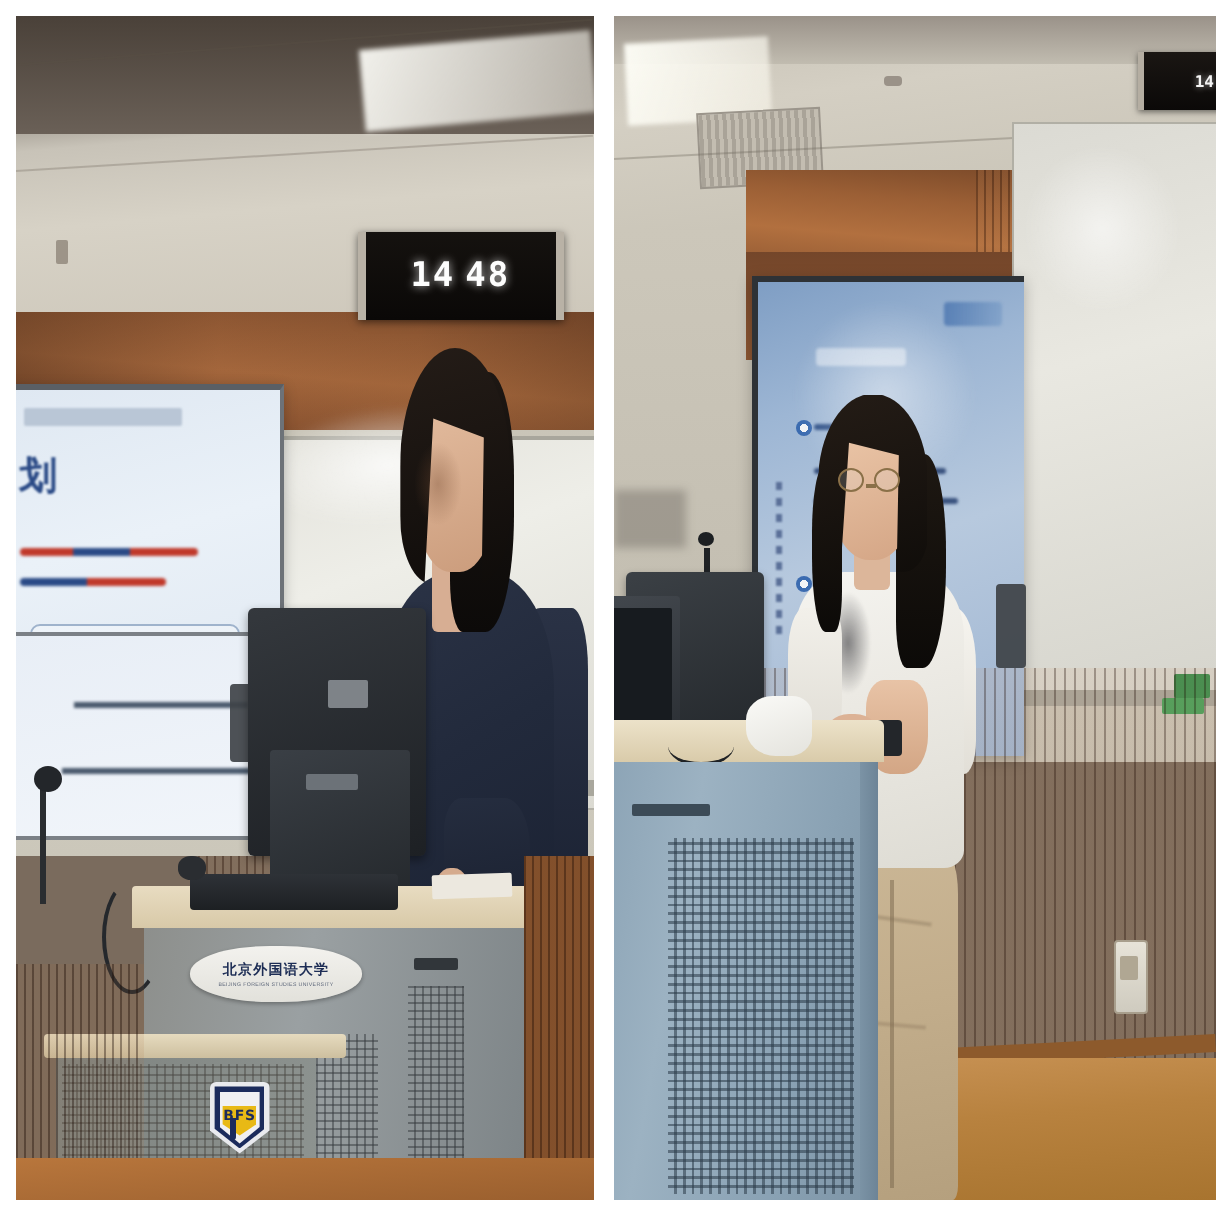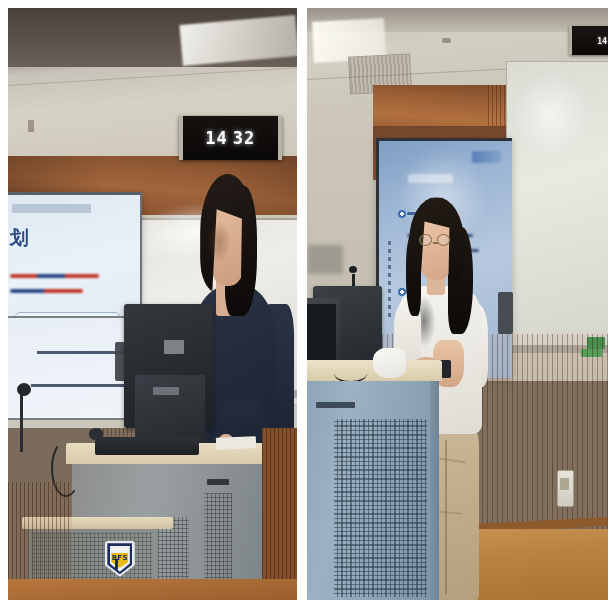--- a/index.html
+++ b/index.html
@@ -321,21 +321,21 @@
     <div class="layer L-vent"></div>
 
     <div class="layer L-woodband">
       <div class="layer L-woodband-blur"></div>
     </div>
     <div class="layer L-woodband-ridges"></div>
 
     <div class="layer clock">
       <span class="clock-digits">14</span>
       <span class="clock-sep"></span>
-      <span class="clock-digits">32</span>
+      <span class="clock-digits">48</span>
     </div>
 
     <div class="layer L-wall"></div>
     <div class="layer L-whiteboard"></div>
     <div class="layer L-wb-gloss"></div>
     <div class="layer L-wb-tray"></div>
 
     <div class="layer L-screen">
       <div class="layer L-screen-header"></div>
       <div class="layer L-screen-title">划</div>
@@ -375,20 +375,24 @@
     <div class="layer L-paper"></div>
     <div class="layer L-podium-body"></div>
     <div class="layer L-podium-perf"></div>
     <div class="layer L-podium-perf-r"></div>
     <div class="layer L-podium-slot"></div>
     <div class="layer L-podium-shelf"></div>
     <div class="layer L-podium-lower"></div>
     <div class="layer L-podium-lower-perf"></div>
     <div class="layer L-cable"></div>
 
+    <div class="layer L-plate">
+      <div class="L-plate-cn">北京外国语大学</div>
+      <div class="L-plate-en">BEIJING FOREIGN STUDIES UNIVERSITY</div>
+    </div>
 
     <div class="layer L-emblem">
       <div class="shield-outer"></div>
       <div class="shield-ring"></div>
       <div class="shield-inner"></div>
       <div class="shield-yellow"></div>
       <div class="shield-bar"></div>
       <div class="shield-bfs">BFS</div>
     </div>
 

